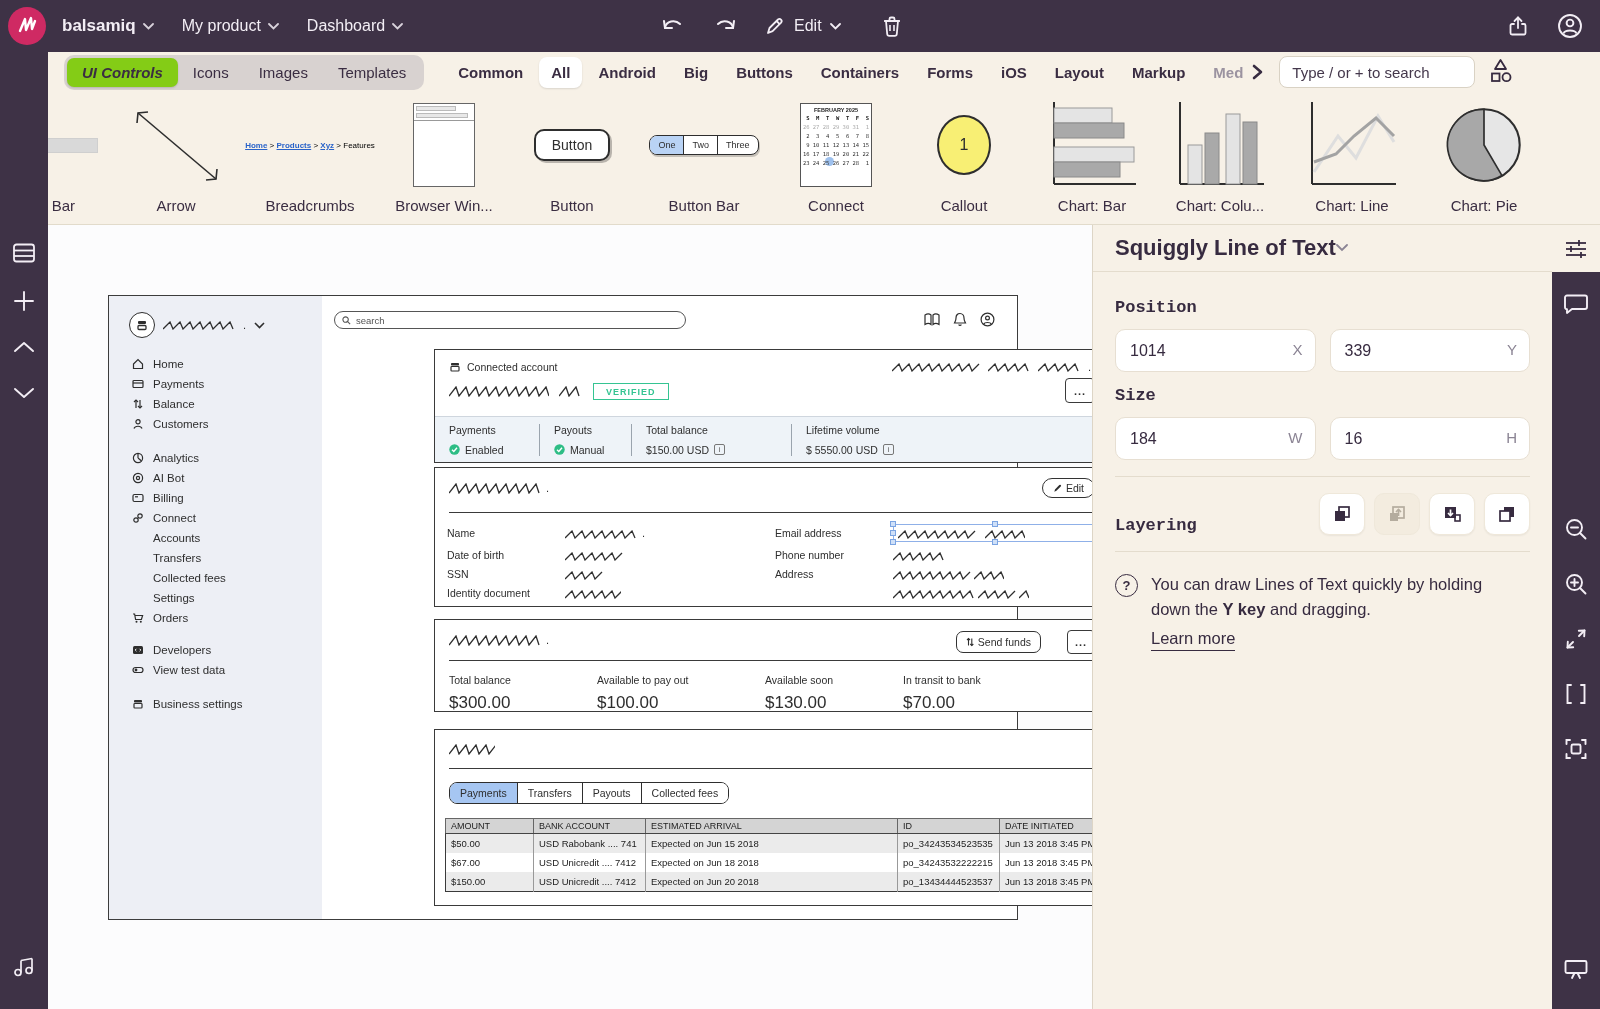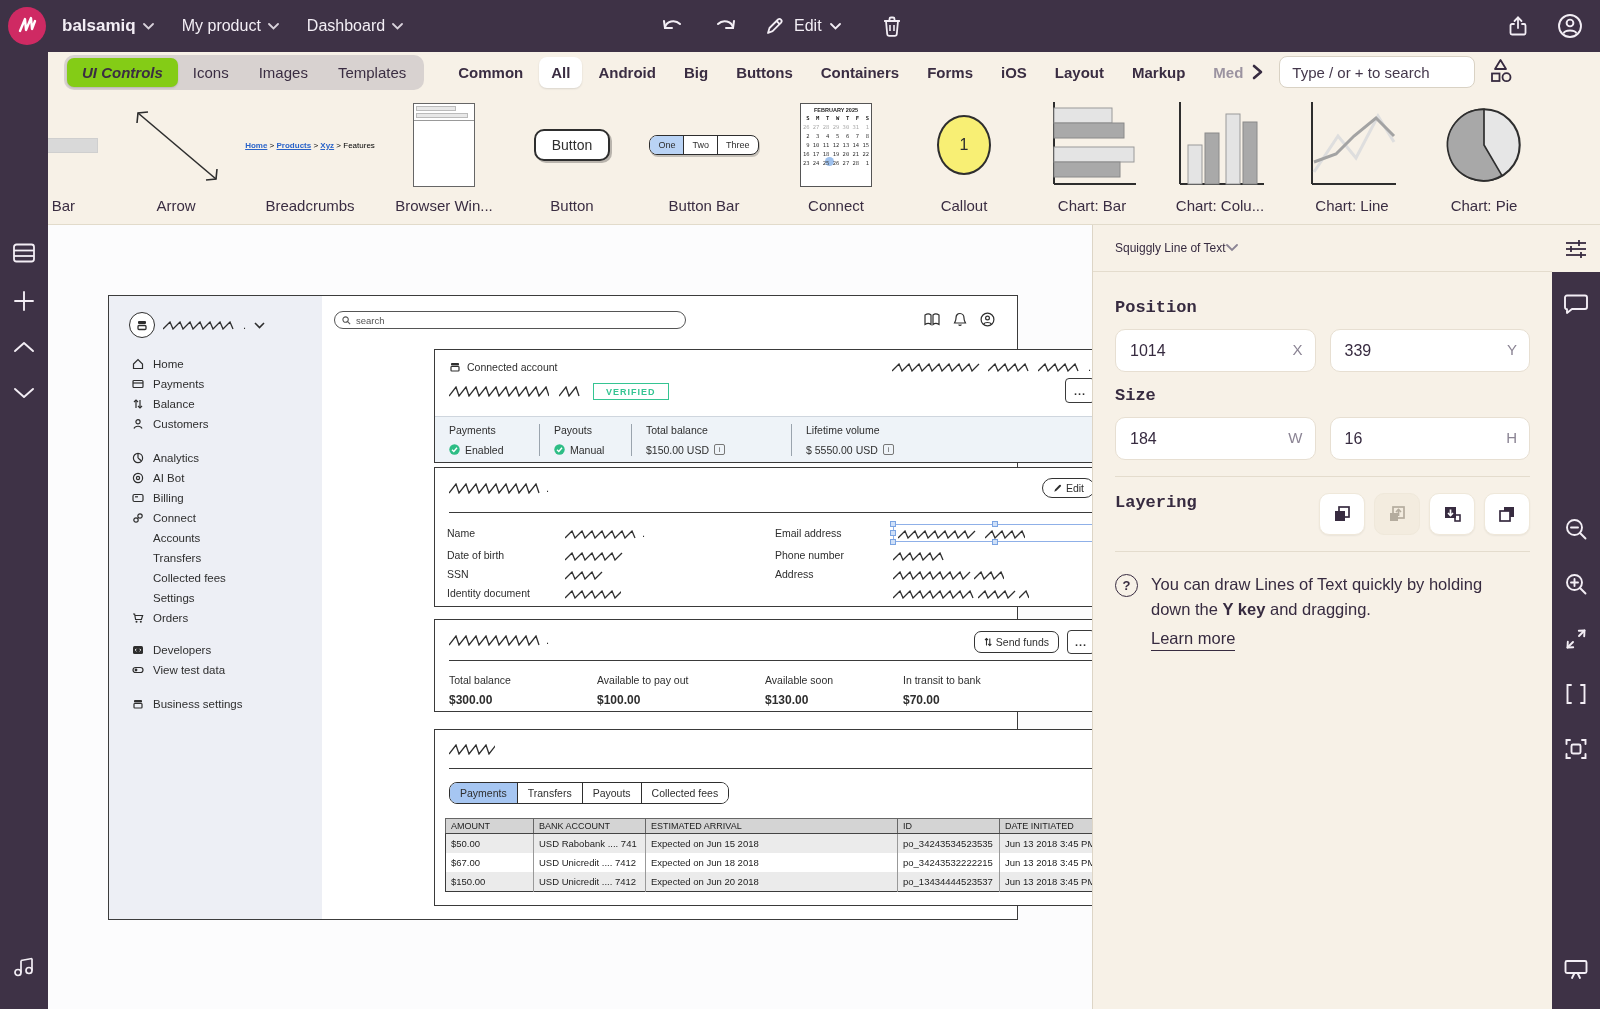--- a/index.html
+++ b/index.html
@@ -102,50 +102,50 @@
   .wedit { position:absolute; right:12px; top:10px; border:1.5px solid #333; border-radius:10px; background:#fff; font-size:10.5px; color:#2e2e2e; padding:3px 10px; display:flex; align-items:center; gap:4px; cursor:pointer; }
   .whr { position:absolute; left:14px; right:14px; top:44px; border-top:1.3px solid #3a3a3a; }
   .fieldgrid { position:absolute; left:12px; right:10px; top:56px; display:grid; grid-template-columns:118px 210px 118px 1fr; row-gap:7px; align-items:center; font-size:10.5px; color:#2e2e2e; }
   .sel { position:relative; display:inline-block; padding:3px 5px; }
   .sel .frame { position:absolute; inset:0; border:1px solid #8fb0e8; }
   .hd { position:absolute; width:6px; height:6px; background:#cfe0f8; border:1px solid #7ba4e2; }
   .hd.tl{left:-3px;top:-3px}.hd.tm{left:50%;margin-left:-3px;top:-3px}.hd.tr{right:-3px;top:-3px}
   .hd.ml{left:-3px;top:50%;margin-top:-3px}.hd.mr{right:-3px;top:50%;margin-top:-3px}
   .hd.bl{left:-3px;bottom:-3px}.hd.bm{left:50%;margin-left:-3px;bottom:-3px}.hd.br{right:-3px;bottom:-3px}
 
-  .b3-buttons { position:absolute; right:12px; top:10px; display:flex; gap:8px; align-items:center; }
+  .b3-buttons { position:absolute; right:12px; top:10px; display:flex; gap:26px; align-items:center; }
   .wsend { border:1.5px solid #333; border-radius:7px; background:#fff; font-size:10.5px; color:#2e2e2e; padding:4px 9px; display:flex; align-items:center; gap:4px; cursor:pointer; }
   .wmore2 { width:28px; height:24px; border:1.4px solid #3a3a3a; border-radius:4px; background:#fff; font-weight:bold; letter-spacing:1px; font-size:11px; color:#2e2e2e; cursor:pointer; }
   .b3-stats { position:absolute; left:14px; top:54px; display:flex; }
   .b3-stat { margin-right:38px; }
   .b3-stat .sl { font-size:10.5px; color:#2e2e2e; margin-bottom:7px; }
-  .b3-stat .sv { font-size:12px; color:#2e2e2e;font-weight:bold; }
+  .b3-stat .sv { font-size:17px; color:#2e2e2e; }
 
   .wtabs { position:absolute; left:14px; top:52px; display:flex; border:1.5px solid #2e2e2e; border-radius:8px; overflow:hidden; background:#fff; }
   .wtab { font-size:10.5px; color:#2e2e2e; padding:4px 10px; border-right:1.5px solid #2e2e2e; cursor:pointer; background:#fff; }
   .wtab:last-child { border-right:none; }
   .wtab.on { background:#a6c6f2; }
   .wtable { position:absolute; left:10px; top:88px; border-collapse:collapse; background:#fff; }
   .wtable th { background:#d4d4d4; border:1px solid #666; border-bottom:1.2px solid #444; font-size:9px; text-align:left; padding:2px 5px; font-weight:normal; color:#222; }
   .wtable td { border-right:1px solid #999; font-size:9.5px; padding:4px 5px; color:#222; white-space:nowrap; }
   .wtable tr.odd { background:#ebebeb; }
   .wtable { border:1.4px solid #3a3a3a; }
 
   
   #inspector { position:absolute; left:1092px; top:225px; width:460px; height:784px; background:#f7f1e7; border-left:1px solid #ddd5c6; }
   .insp-header { height:47px; display:flex; align-items:center; padding-left:22px; border-bottom:1px solid #e4dccd; }
-  .insp-title { font-size:12px; font-weight:normal; color:#372b40; display:flex; align-items:center; cursor:pointer; }
+  .insp-title { font-size:22px; font-weight:bold; color:#372b40; display:flex; align-items:center; cursor:pointer; }
   .insp-body { padding:20px 22px 0 22px; }
   .sec-label { font-size:17px; font-weight:bold; color:#372b40; margin:6px 0 12px 0;font-family:Liberation Mono, monospace; }
   .fieldrow { display:flex; gap:14px; margin-bottom:14px; }
   .field { position:relative; flex:1; }
   .field input { width:100%; height:43px; border:1px solid #e7dfd2; border-radius:10px; background:#fff; font-size:16px; color:#372b40; padding:0 30px 0 14px; font-family:"Liberation Sans",sans-serif; }
   .unit { position:absolute; right:13px; top:12px; font-size:15px; color:#8b8494; }
   .insp-div { border:none; border-top:1px solid #e4dccd; margin:16px 0; }
-  .layer-row { display:flex; align-items:flex-start; justify-content:space-between; }
+  .layer-row { display:flex; align-items:flex-end; justify-content:space-between; }
   .layer-btns { display:flex; gap:9px; }
   .layer-btn { width:46px; height:42px; background:#fff; border:1px solid #efe8da; border-radius:10px; display:flex; align-items:center; justify-content:center; cursor:pointer; box-shadow:0 1px 2px rgba(0,0,0,.06); }
   .layer-btn.disabled { background:#f3ecdf; box-shadow:none; }
   .hint { display:flex; gap:13px; margin-top:20px; }
   .qmark { flex:none; width:23px; height:23px; border:1.6px solid #372b40; border-radius:50%; display:flex; align-items:center; justify-content:center; font-size:13px; font-weight:bold; color:#372b40; margin-top:2px; }
   .hint-text { font-size:16.5px; color:#372b40; line-height:1.5; max-width:345px; }
   .hint-text b { font-weight:bold; }
   .learn { display:inline-block; color:#372b40; text-decoration:none; border-bottom:1.5px solid #372b40; margin-top:4px; cursor:pointer; }
 
   

